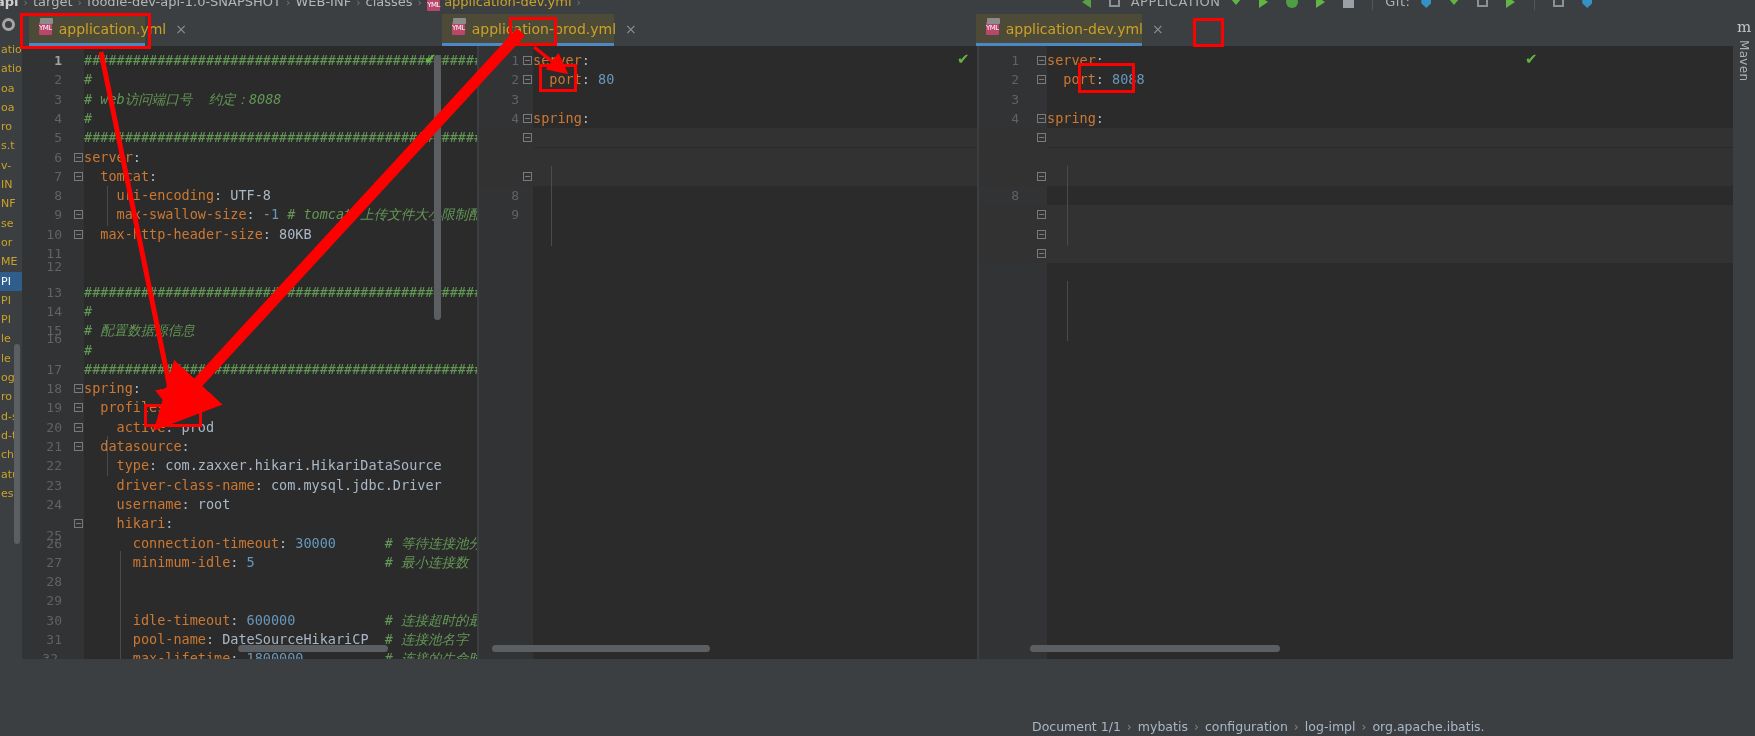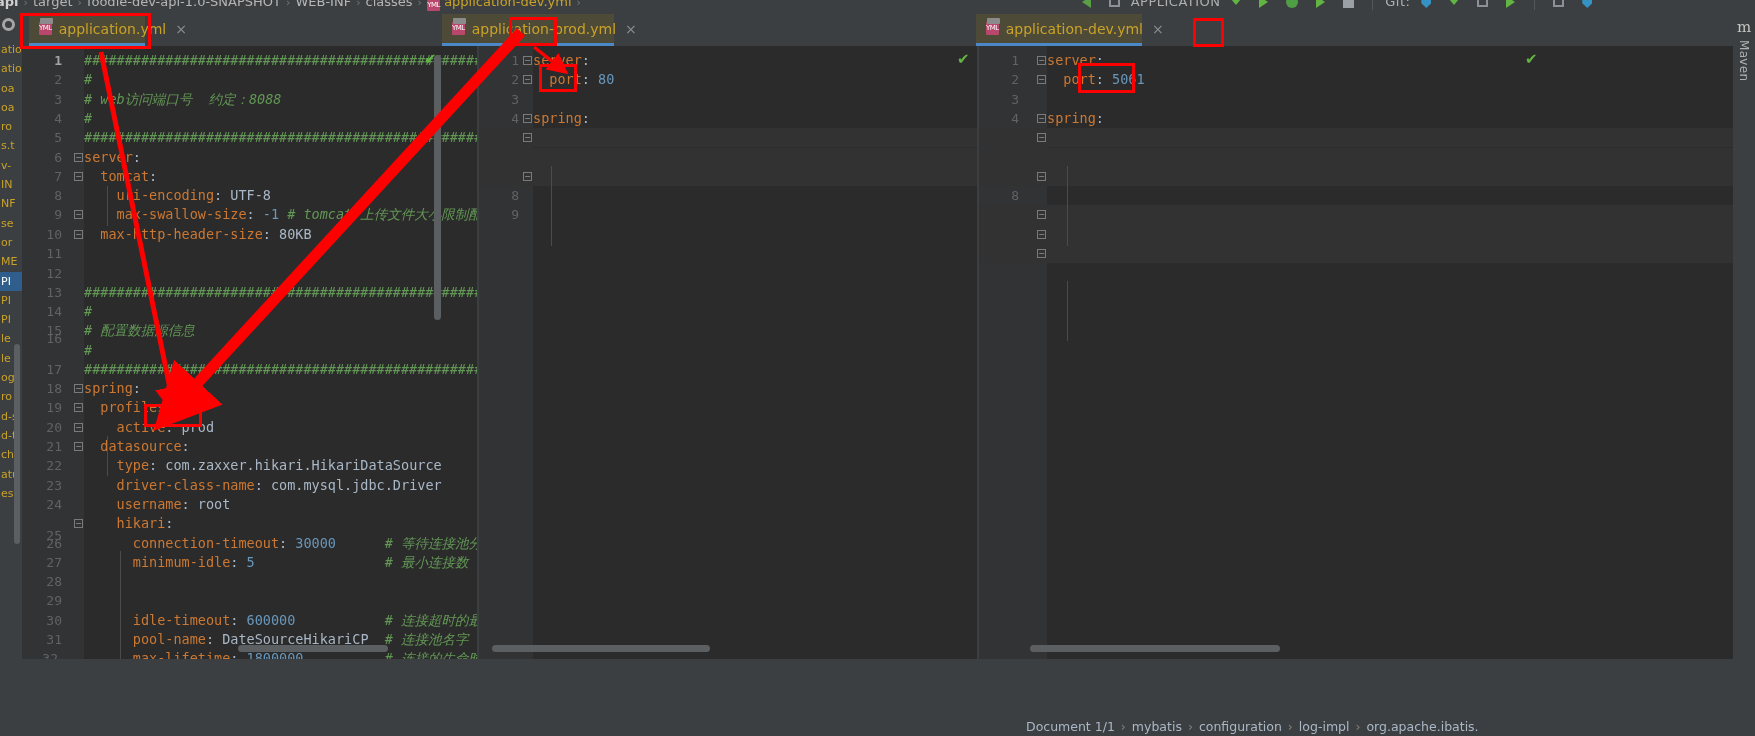--- a/index.html
+++ b/index.html
@@ -140,21 +140,21 @@
   .hscroll { position:absolute; height:7px; background:#5c5f61; border-radius:4px; }
 
   
   .vscroll { position:absolute; width:7px; background:#5c5f61; border-radius:4px; }
 
   
   .vsep { position:absolute; top:0; bottom:0; width:2px; background:#3c3f41; }
 
   
   .statusbar {
-    position:absolute; left:16px; bottom:0; right:22px; height:18px;
+    position:absolute; left:22px; bottom:0; right:22px; height:18px;
     background:#3c3f41; color:#a9a9a9; font-size:12px;
   }
   .statustext { position:absolute; left:1010px; top:1px; white-space:nowrap; font-size:12.5px; color:#a9b7c6;}
   .statustext .sep2{ color:#808080; padding:0 6px;}
 
   
   .redbox {
     position:absolute; border:3px solid #ff0000; pointer-events:none;
   }
   svg.anno { position:absolute; left:0; top:0; width:1755px; height:736px; pointer-events:none; }
@@ -255,21 +255,21 @@
         <div class="lnum" style="top: 24.3px; right: 8px;">2</div>
         <div class="lnum" style="top: 43.6px; right: 8px;">3</div>
         <div class="lnum" style="top: 62.9px; right: 8px;">4</div>
         <div class="lnum" style="top: 82.2px; right: 8px;">5</div>
         <div class="lnum" style="top: 101.5px; right: 8px;">6</div>
         <div class="lnum" style="top: 120.8px; right: 8px;">7</div>
         <div class="lnum" style="top: 140.1px; right: 8px;">8</div>
         <div class="lnum" style="top: 159.4px; right: 8px;">9</div>
         <div class="lnum" style="top: 178.7px; right: 8px;">10</div>
         <div class="lnum" style="top: 198px; right: 8px;">11</div>
-        <div class="lnum" style="top: 218px; right: 8px;">12</div>
+        <div class="lnum" style="top: 211px; right: 8px;">12</div>
         <div class="lnum" style="top: 236.6px; right: 8px;">13</div>
         <div class="lnum" style="top: 255.9px; right: 8px;">14</div>
         <div class="lnum" style="top: 275.2px; right: 8px;">15</div>
         <div class="lnum" style="top: 283px; right: 8px; margin-left: 40px;">16</div>
         <div class="lnum" style="top: 313.8px; right: 8px;">17</div>
         <div class="lnum" style="top: 333.1px; right: 8px;">18</div>
         <div class="lnum" style="top: 352.4px; right: 8px;">19</div>
         <div class="lnum" style="top: 371.7px; right: 8px;">20</div>
         <div class="lnum" style="top: 391px; right: 8px;">21</div>
         <div class="lnum" style="top: 410.3px; right: 8px;">22</div>
@@ -376,21 +376,21 @@
         <div class="lnum" style="top: 101.5px; right: 14px;">6</div>
         <div class="lnum" style="top: 120.8px; right: 14px;">7</div>
         <div class="lnum" style="top: 140.1px; right: 14px;">8</div>
         <div class="lnum" style="top: 159.4px; right: 14px;">9</div>
         <div class="lnum" style="top: 178.7px; right: 14px;">10</div>
         <div class="lnum" style="top: 198px; right: 14px;">11</div>
       </div>
       <div class="foldcol" style="left: 54px;"></div>
       <div class="codearea" style="left: 68px;">
         <div class="cl" style="top: 5px;"><span class="key">server</span><span class="colon">:</span><span class="val"></span></div>
-        <div class="cl" style="top: 24.3px;">  <span class="key">port</span><span class="colon">:</span><span class="num"> 5061</span></div>
+        <div class="cl" style="top: 24.3px;">  <span class="key">port</span><span class="colon">:</span><span class="num"> 8088</span></div>
         <div class="cl" style="top: 43.6px;"></div>
         <div class="cl" style="top: 62.9px;"><span class="key">spring</span><span class="colon">:</span><span class="val"></span></div>
         <div class="cl" style="top: 82.2px;">  <span class="key">datasource</span><span class="colon">:</span><span class="val">                                              </span><span class="cmt"># 数据源的相关配置</span></div>
         <div class="cl" style="top: 101.5px;">    <span class="key">url</span><span class="colon">:</span><span class="val"> jdbc:mysql://localhost:3306/foodie-dev?useSSL=false&amp;serverTimez</span></div>
         <div class="cl" style="top: 120.8px;">    <span class="key">password</span><span class="colon">:</span><span class="num"> 123456</span></div>
         <div class="cl" style="top: 140.1px;"></div>
         <div class="cl" style="top: 159.4px;"><span class="key">mybatis</span><span class="colon">:</span><span class="val"></span></div>
         <div class="cl" style="top: 178.7px;">  <span class="key">configuration</span><span class="colon">:</span><span class="val"></span></div>
         <div class="cl" style="top: 198px;">    <span class="key">log-impl</span><span class="colon">:</span><span class="val"> org.apache.ibatis.logging.stdout.StdOutImpl</span></div>
       </div>

